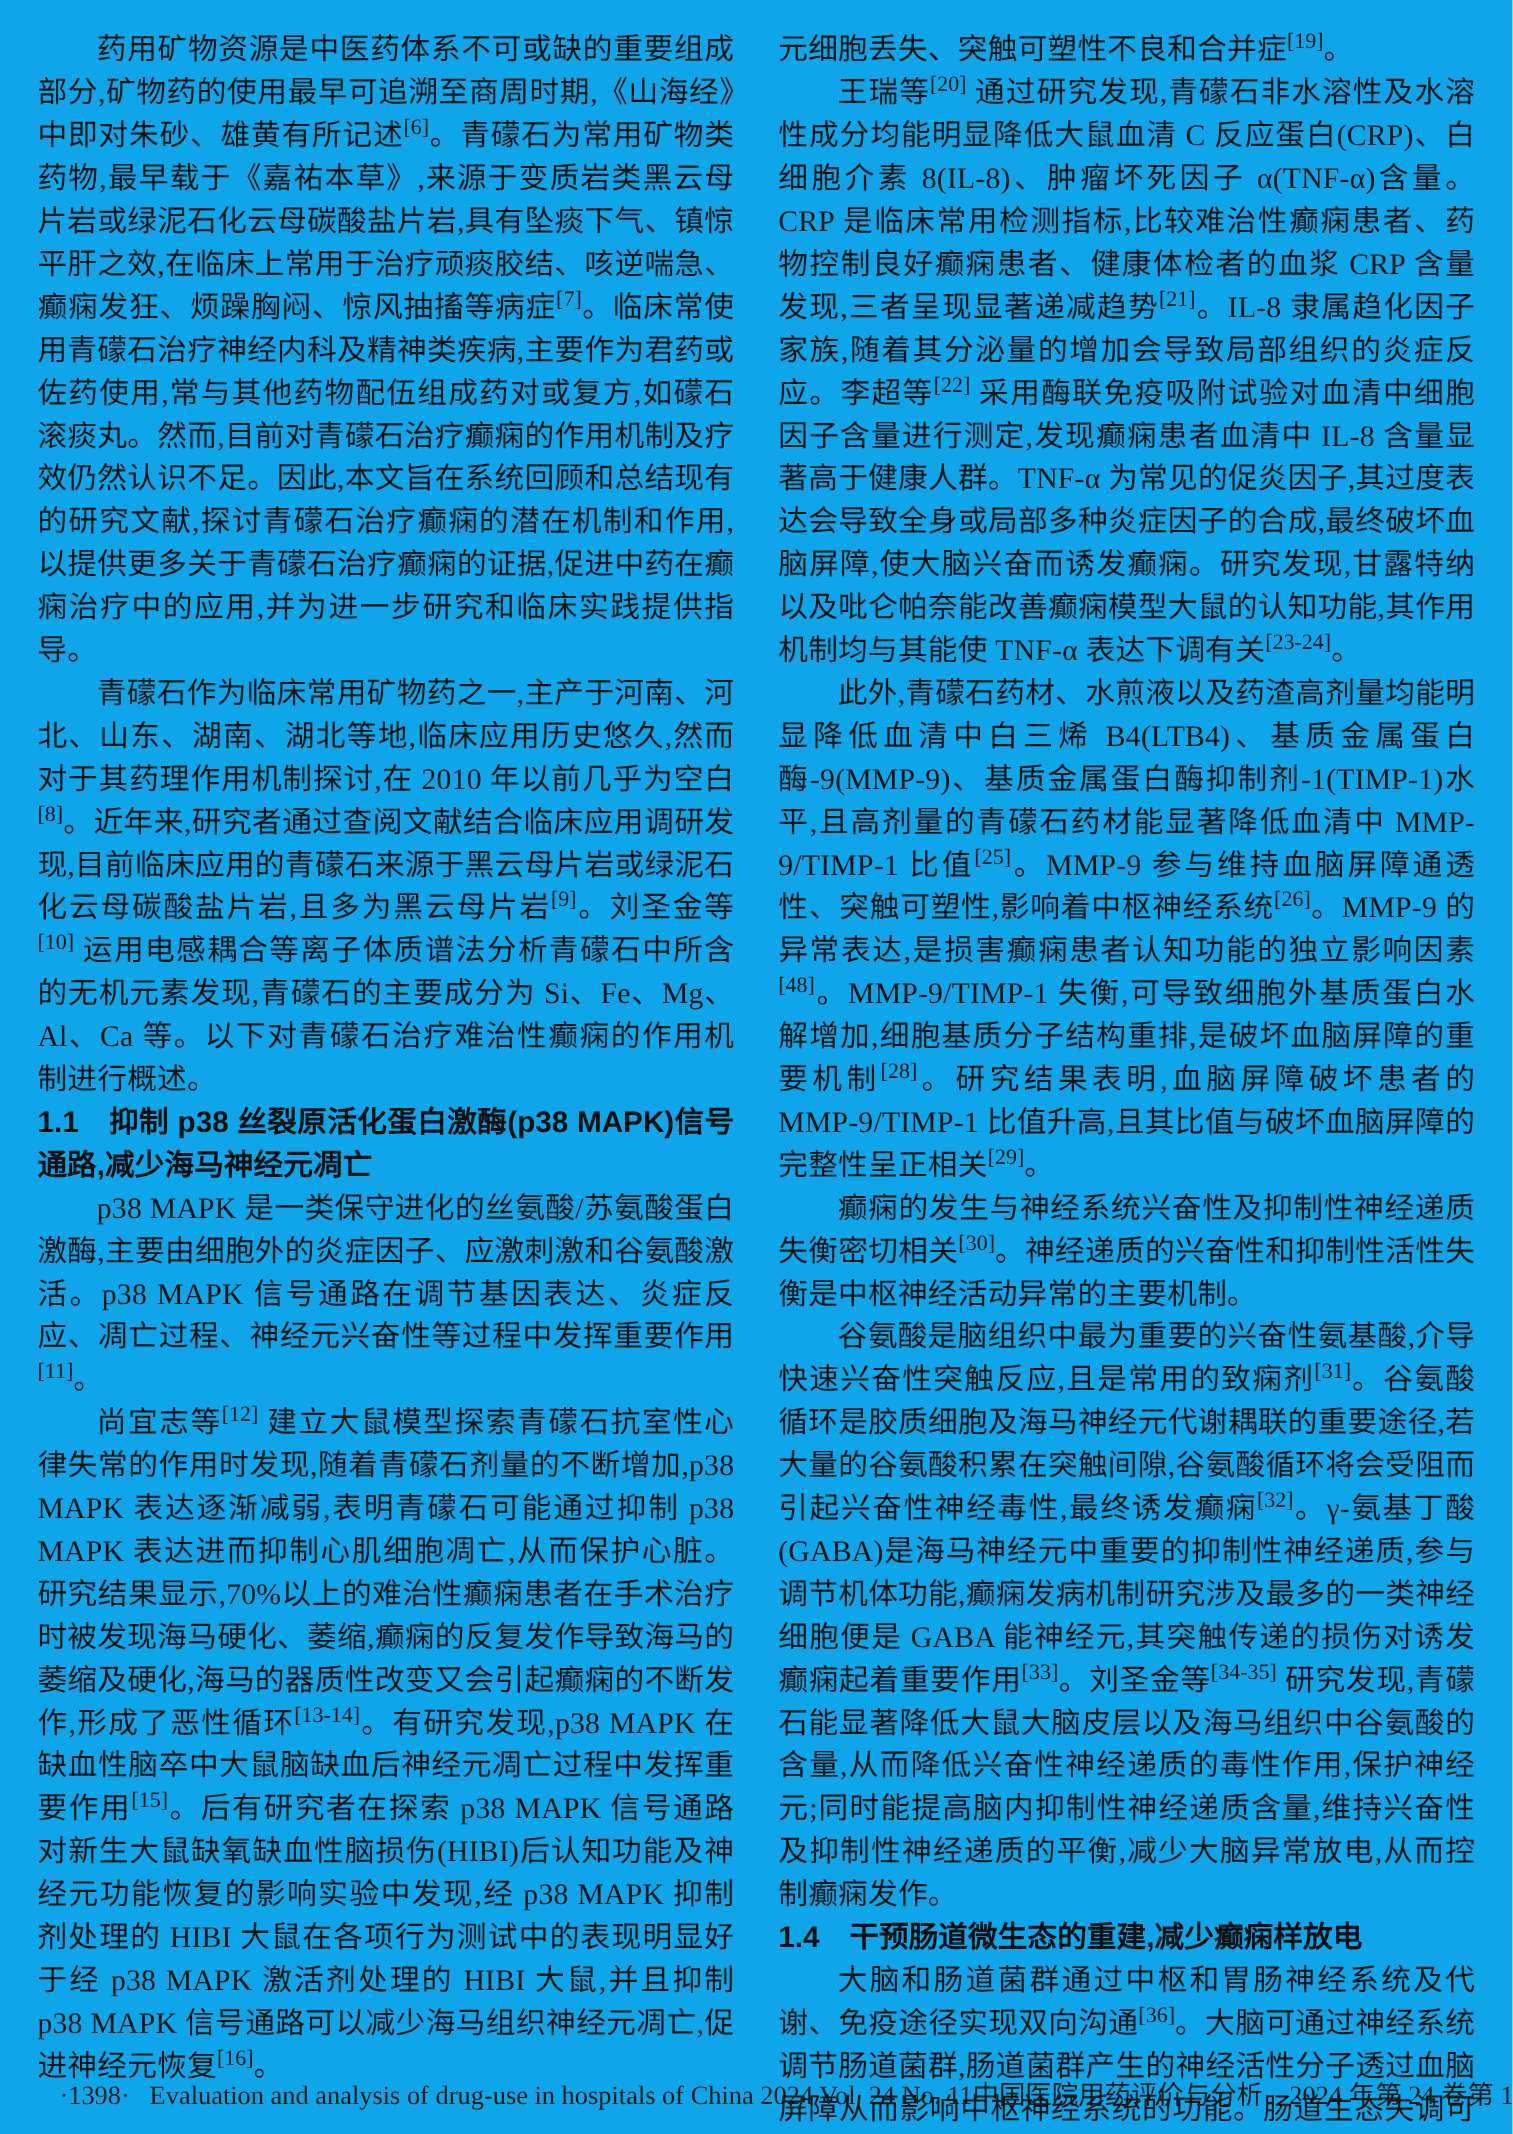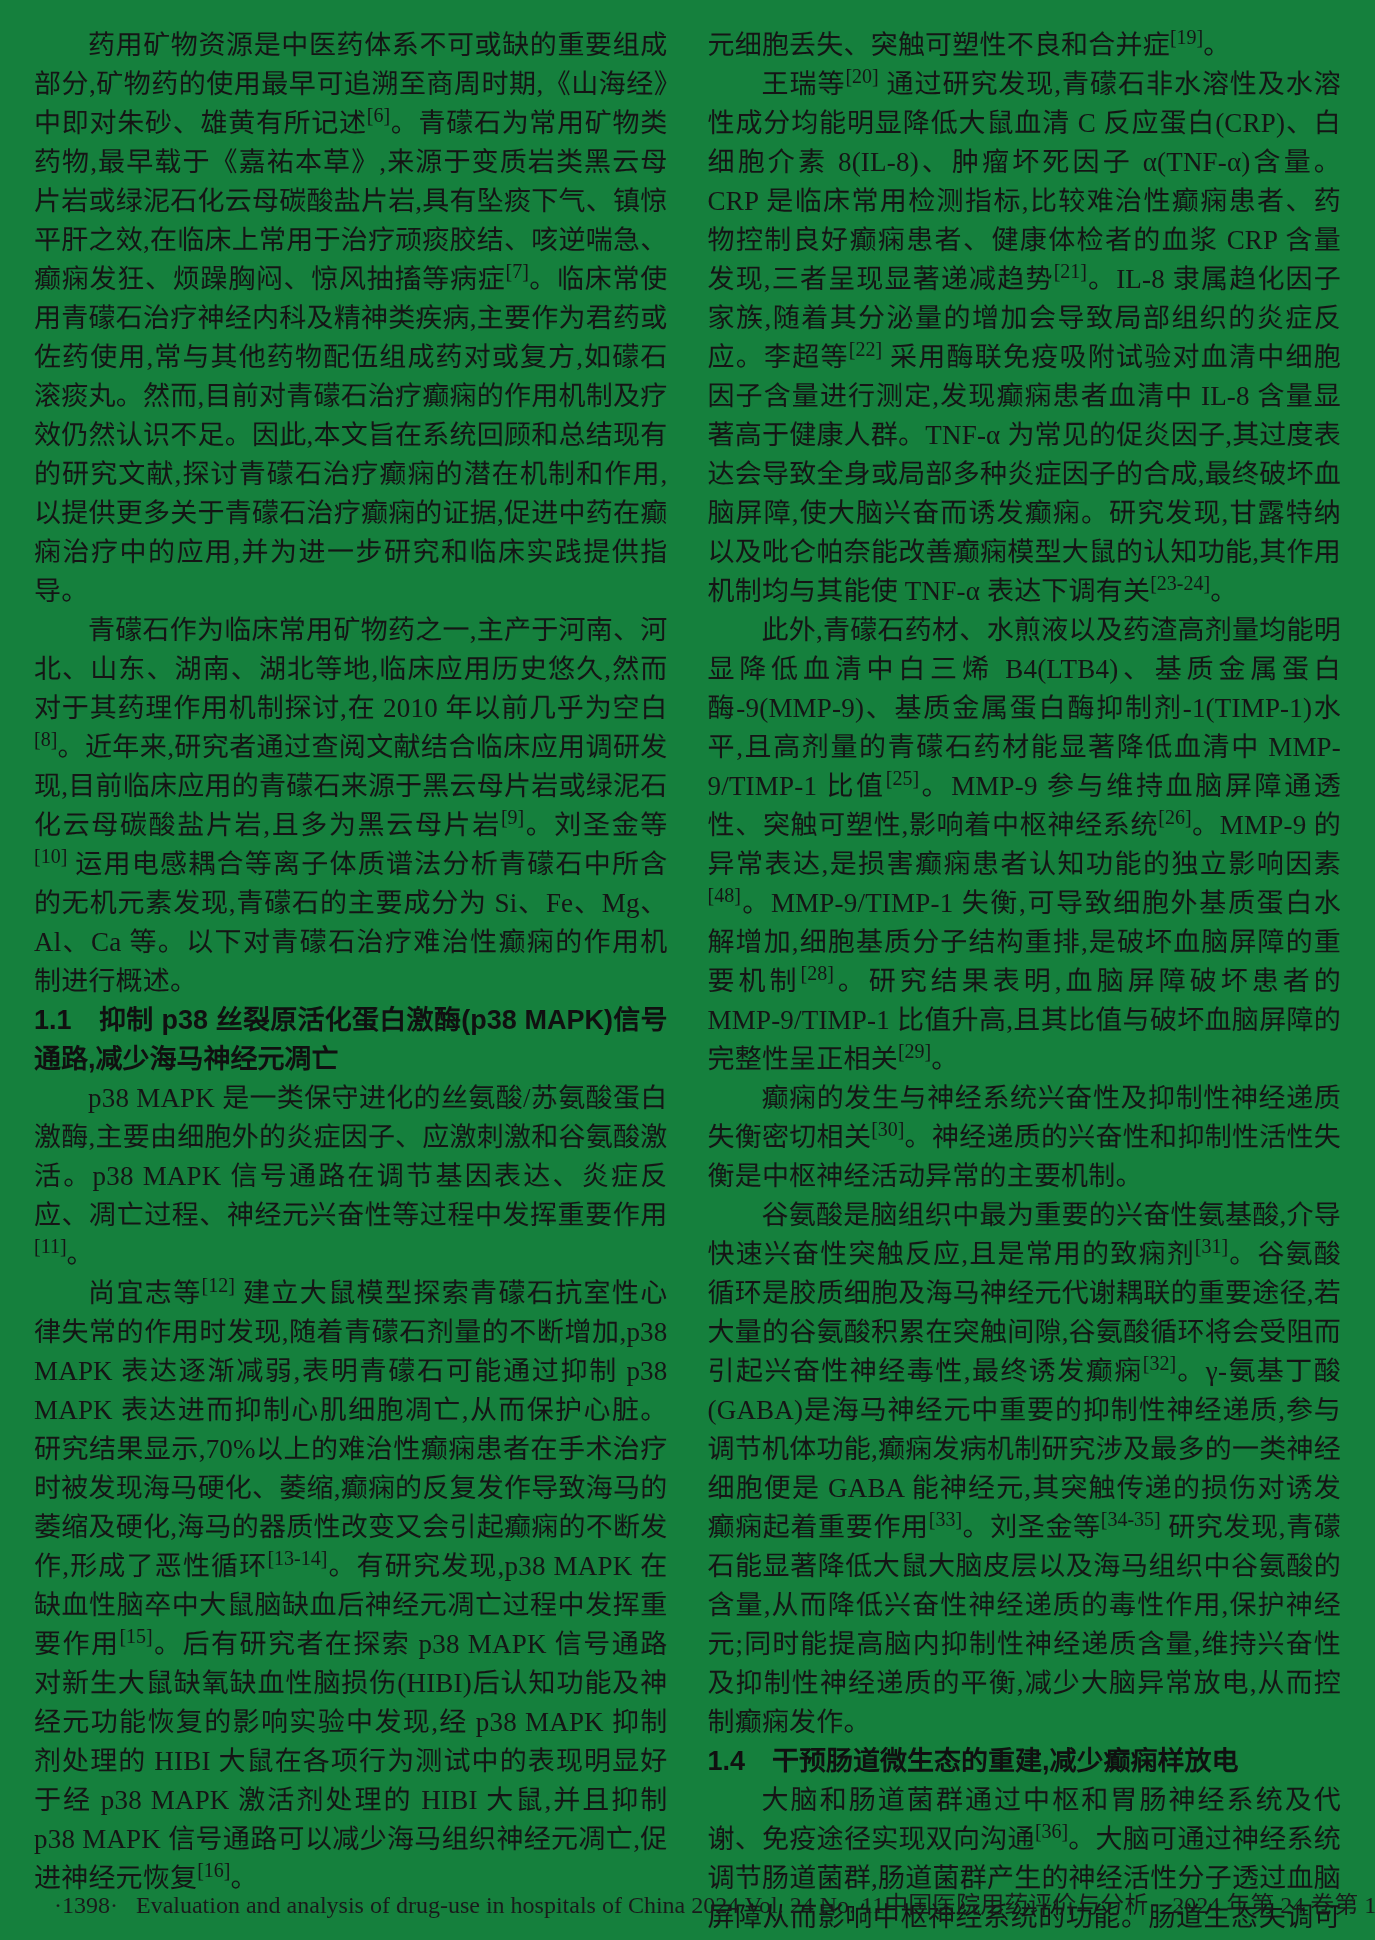--- a/index.html
+++ b/index.html
@@ -2,21 +2,21 @@
 <html lang="zh-CN"><head>
 <meta charset="utf-8">
 <style>
   html, body { margin: 0; padding: 0; background: #ffffff; }
   .page {
     position: relative;
     width: 1375px;
     height: 1940px;
     box-sizing: border-box;
     padding: 26px 34px 0 34px;
-    background: #15803d;
+    background: #0ea5e9;
     color: #151515;
     font-family: "Liberation Serif", "DejaVu Serif", serif;
     overflow: hidden;
   }
   .columns { display: flex; gap: 40px; }
   .col { flex: 1 1 0; min-width: 0; }
   .para {
     margin: 0;
     font-size: 27px;
     line-height: 39px;

